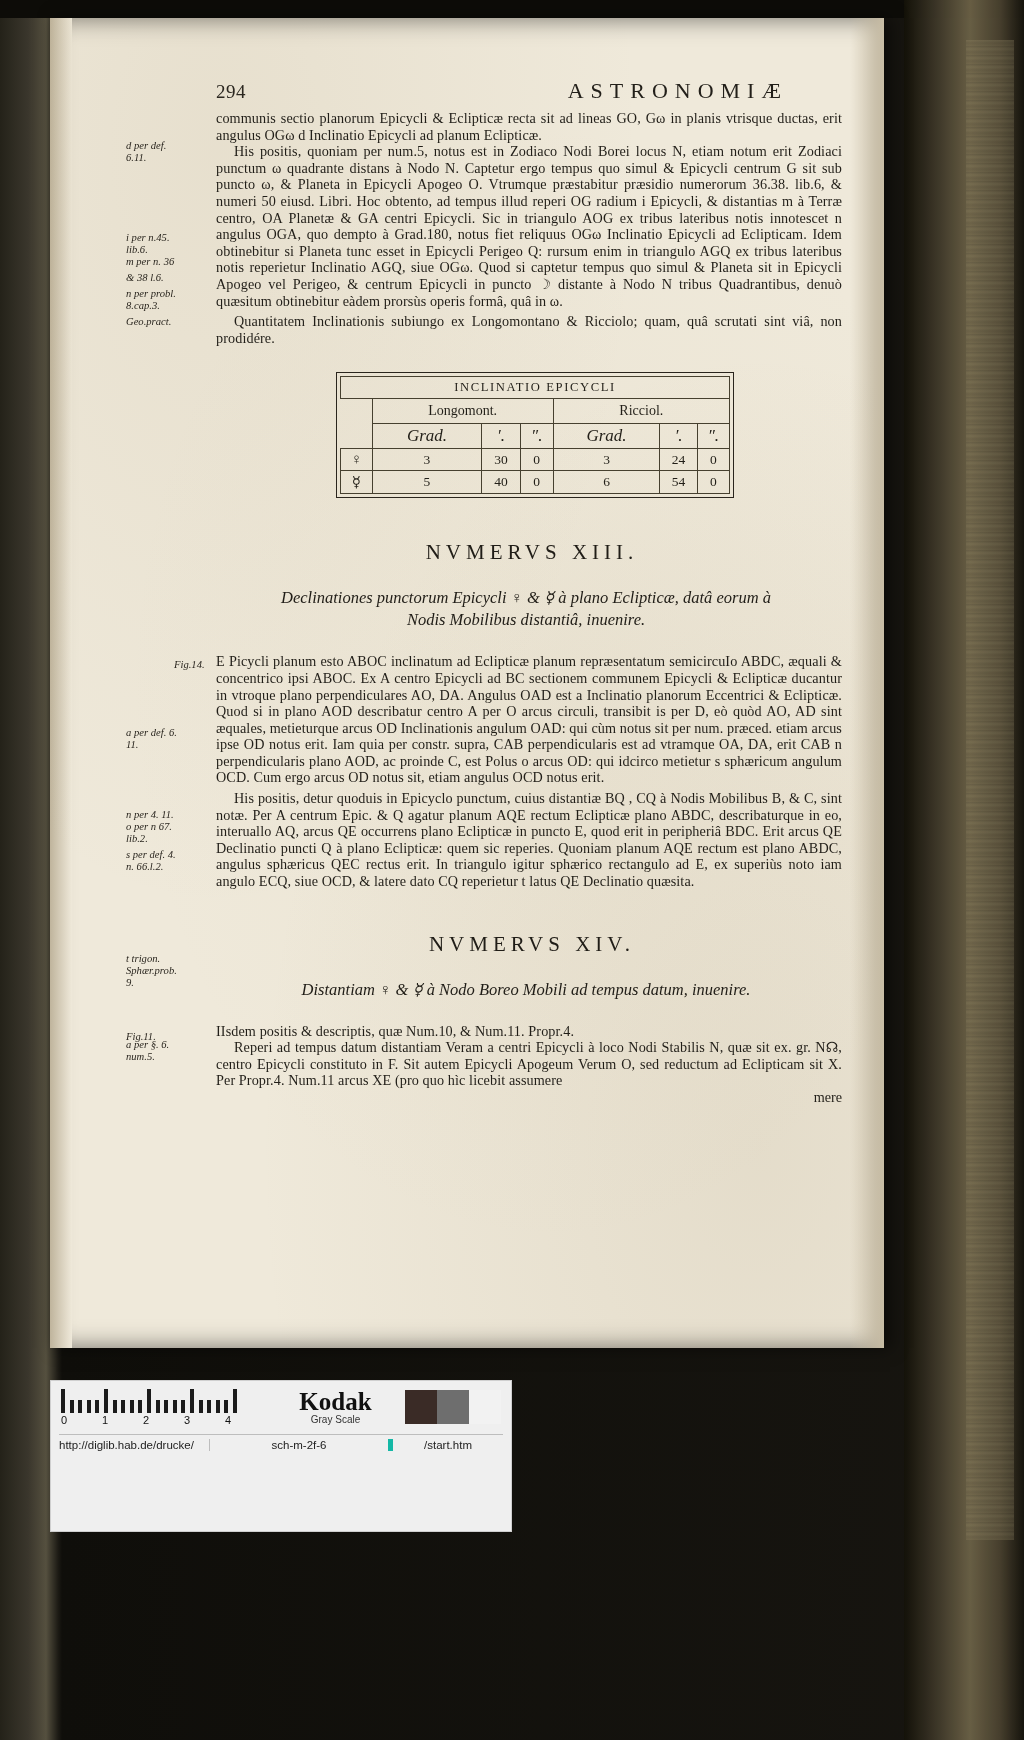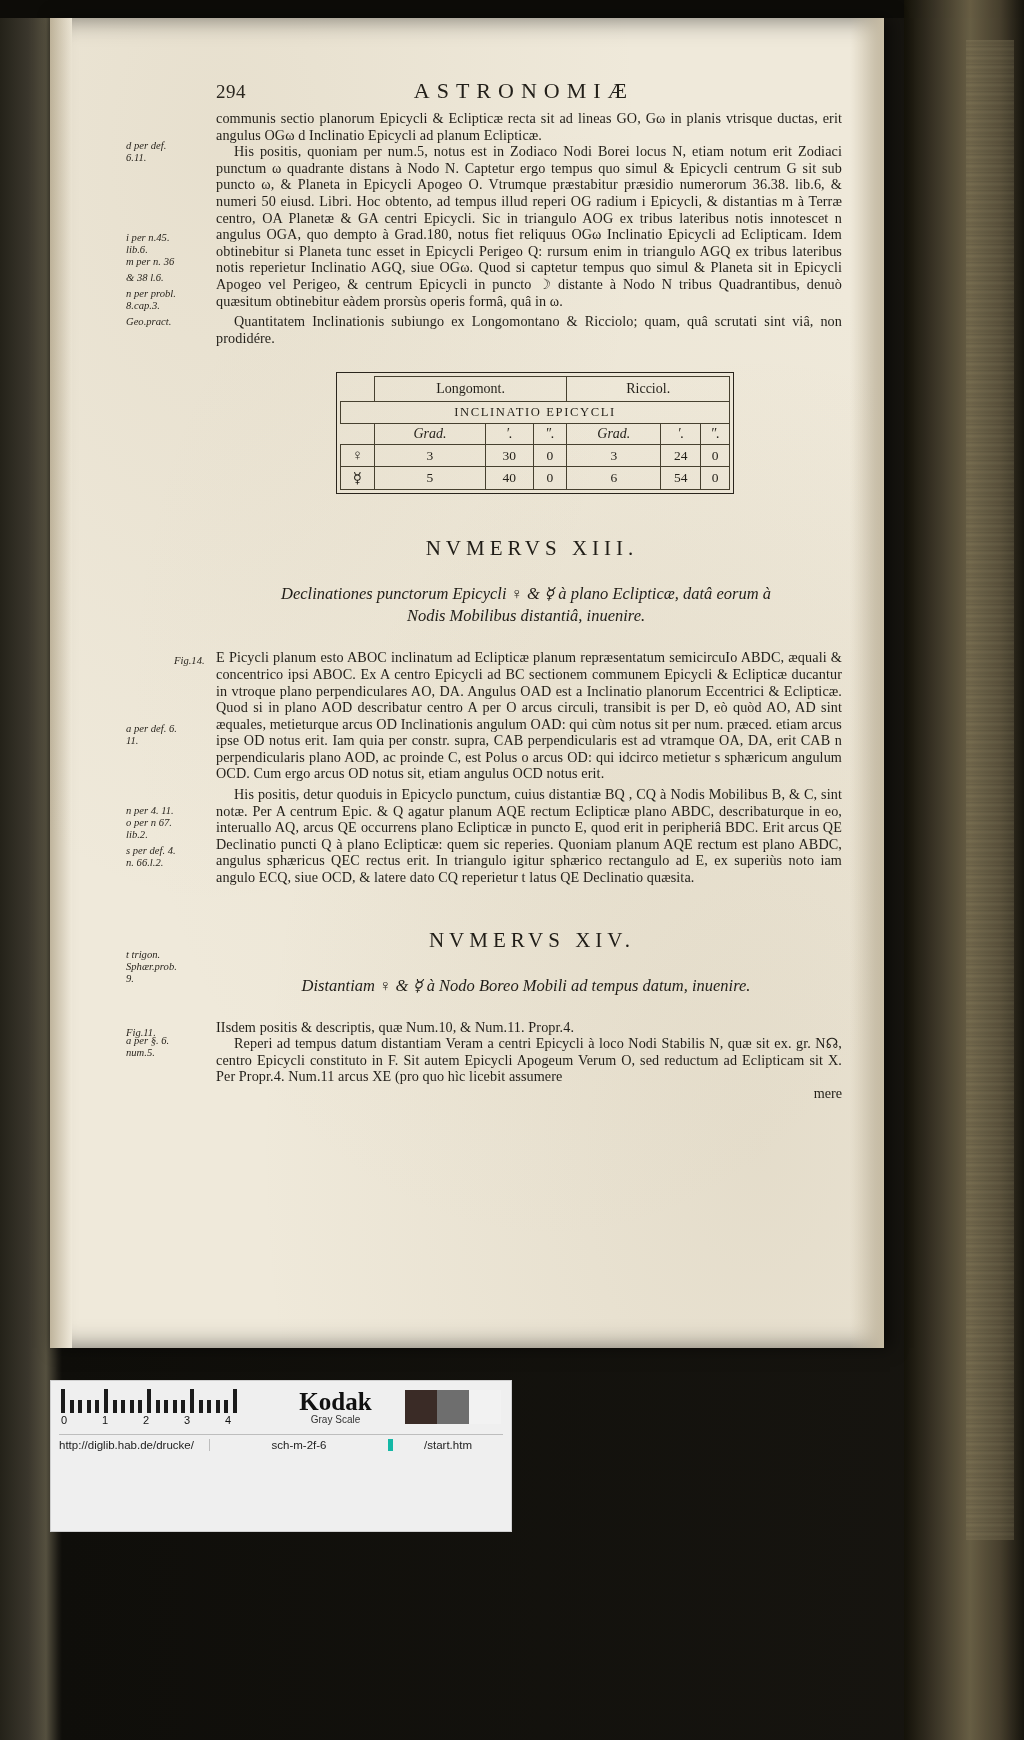--- a/index.html
+++ b/index.html
@@ -35,21 +35,21 @@
       radial-gradient(ellipse at 20% 10%, rgba(160,140,100,.10), rgba(0,0,0,0) 45%),
       radial-gradient(ellipse at 85% 85%, rgba(150,130,90,.12), rgba(0,0,0,0) 50%),
       radial-gradient(ellipse at 60% 50%, rgba(190,175,140,.08), rgba(0,0,0,0) 60%);
      pointer-events:none;}
 
   .content{position:absolute;left:118px;top:60px;width:680px;}
 
   
   .hdr{display:flex;align-items:baseline;gap:14px;margin-left:48px;}
   .folio{font-size:19px;letter-spacing:.5px;color:#2b2720;}
-  .runhead{flex:1;text-align:center;font-size:22px;letter-spacing:7px;color:#221f19;padding-right:60px;}
+  .runhead{flex:1;text-align:right;font-size:22px;letter-spacing:7px;color:#221f19;padding-right:60px;}
 
   .body-block{position:relative;margin-top:6px;}
   .para{
     font-size:14.2px;line-height:16.6px;color:#211e18;text-align:justify;
     margin:0 0 0 48px;width:626px;
     -webkit-hyphens:none;hyphens:none;
   }
   .para.indent{text-indent:18px;}
   .tight{letter-spacing:.1px;}
 
@@ -57,21 +57,21 @@
   .margin-notes{position:absolute;left:-42px;top:0;width:92px;}
   .mnote{font-size:10.6px;line-height:12.4px;font-style:italic;color:#2a261f;white-space:nowrap;}
   .mnote.pos{position:absolute;}
 
   
   .tablewrap{margin:26px 0 0 168px;width:390px;border:1.2px solid #2a251d;padding:3px;background:transparent;}
   table.tbl{border-collapse:collapse;width:100%;font-size:13.5px;color:#221f18;}
   table.tbl td,table.tbl th{border:1px solid #46402f;font-weight:normal;text-align:center;padding:2px 0;}
   .tbl .cap{font-size:12.6px;letter-spacing:1.6px;padding:3px 0;}
   .tbl .sub{font-size:14px;font-style:normal;padding:4px 0;}
-  .tbl .gradrow td{font-style:italic;font-size:14px;padding:2px 0;}
+  .tbl .gradrow td{font-style:italic;font-size:17px;padding:2px 0;}
   .sym{font-size:15px;}
   .numcell{padding:2px 6px;}
 
   
   .numhead{text-align:center;font-size:21px;letter-spacing:5px;margin:42px 0 0 48px;color:#201d17;}
   .propo{text-align:center;font-style:italic;font-size:16.5px;line-height:22px;margin:22px 60px 0 96px;color:#201d17;}
   .bodyafter{margin-top:22px;}
 
   
   .scanbar{position:absolute;left:50px;top:1380px;width:460px;height:150px;background:#efefef;border:1px solid #cfcfcf;}
@@ -124,26 +124,26 @@
 
       <p class="para tight">communis sectio planorum Epicycli &amp; Eclipticæ recta sit ad lineas GO, Gω in planis vtrisque ductas, erit angulus OGω d Inclinatio Epicycli ad planum Eclipticæ.</p>
       <p class="para indent tight">His positis, quoniam per num.5, notus est in Zodiaco Nodi Borei locus N, etiam notum erit Zodiaci punctum ω quadrante distans à Nodo N. Captetur ergo tempus quo simul &amp; Epicycli centrum G sit sub puncto ω, &amp; Planeta in Epicycli Apogeo O. Vtrumque præstabitur præsidio numerorum 36.38. lib.6, &amp; numeri 50 eiusd. Libri. Hoc obtento, ad tempus illud reperi OG radium i Epicycli, &amp; distantias m à Terræ centro, OA Planetæ &amp; GA centri Epicycli. Sic in triangulo AOG ex tribus lateribus notis innotescet n angulus OGA, quo dempto à Grad.180, notus fiet reliquus OGω Inclinatio Epicycli ad Eclipticam. Idem obtinebitur si Planeta tunc esset in Epicycli Perigeo Q: rursum enim in triangulo AGQ ex tribus lateribus notis reperietur Inclinatio AGQ, siue OGω. Quod si captetur tempus quo simul &amp; Planeta sit in Epicycli Apogeo vel Perigeo, &amp; centrum Epicycli in puncto ☽ distante à Nodo N tribus Quadrantibus, denuò quæsitum obtinebitur eàdem prorsùs operis formâ, quâ in ω.</p>
       <p class="para indent tight" style="margin-top:4px">Quantitatem Inclinationis subiungo ex Longomontano &amp; Ricciolo; quam, quâ scrutati sint viâ, non prodidére.</p>
     </div>
 
     <div class="tablewrap">
       <table class="tbl">
         <tbody>
             <tr>
+          <td class="cap" colspan="7">INCLINATIO EPICYCLI</td>
+        </tr>
+        <tr>
           <td style="border:none"></td>
           <td class="sub" colspan="3">Longomont.</td>
           <td class="sub" colspan="3">Ricciol.</td>
-        </tr>
-        <tr>
-          <td class="cap" colspan="7">INCLINATIO EPICYCLI</td>
         </tr>
         <tr class="gradrow">
           <td style="border:none"></td>
           <td>Grad.</td>
           <td>′.</td>
           <td>″.</td>
           <td>Grad.</td>
           <td>′.</td>
           <td>″.</td>
         </tr>

